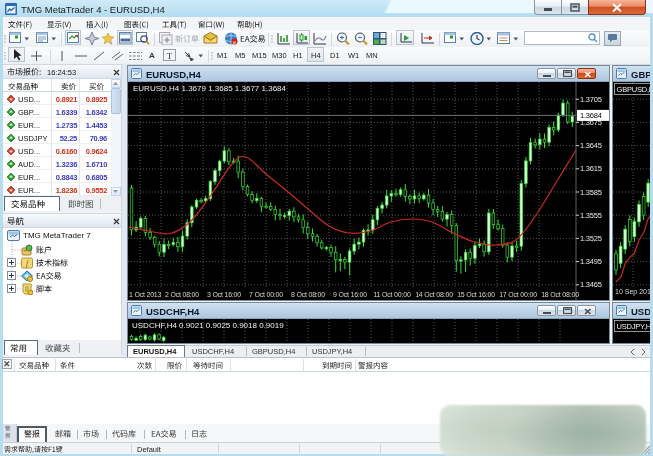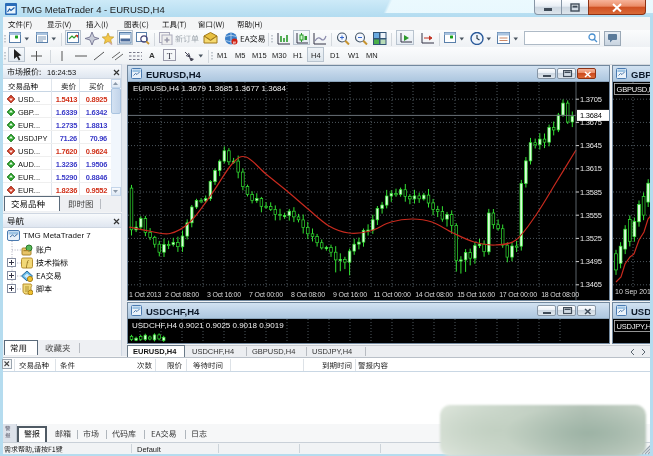--- a/index.html
+++ b/index.html
@@ -268,70 +268,70 @@
     <path transform="translate(0,7.3) scale(0.00750,-0.00750)" d="M531 120C664 60 801 -16 883 -77L931 -20C846 40 704 116 571 173ZM220 595C289 565 374 517 416 482L458 539C415 573 329 618 261 645ZM110 449C178 421 262 375 304 342L346 398C303 431 218 474 151 499ZM67 301V231H464C409 106 295 26 53 -19C67 -34 86 -63 92 -82C366 -27 487 74 543 231H937V301H563C585 397 590 510 594 642H518C515 506 511 393 487 301ZM849 776V774H111V703H825C802 650 773 597 748 559L809 528C850 586 895 676 931 758L876 780L863 776Z M1723 451V-78H1800V451ZM1440 450V313C1440 218 1429 65 1284 -36C1302 -48 1327 -71 1339 -88C1497 30 1515 197 1515 312V450ZM1597 842C1547 715 1435 565 1257 464C1274 451 1295 423 1304 406C1447 490 1549 602 1618 716C1697 596 1810 483 1918 419C1930 438 1953 465 1970 479C1853 541 1727 663 1655 784L1676 829ZM1268 839C1216 688 1130 538 1037 440C1051 423 1073 384 1081 366C1110 398 1139 435 1166 475V-80H1241V599C1279 669 1313 744 1340 818Z" fill="#111"></path>
   </svg>
 <div style="position:absolute;left:3px;top:91px;width:118px;height:1px;background:#c8d6e4"></div>
 <div style="position:absolute;left:51px;top:79px;width:1px;height:117px;background:#dfe5ec"></div>
 <div style="position:absolute;left:79px;top:79px;width:1px;height:117px;background:#dfe5ec"></div>
 <svg style="position:absolute;left:7px;top:95px;" width="8" height="8">
     <path d="M4 0 L8 4 L4 8 L0 4 Z" fill="#d04028" stroke="#902818" stroke-width="0.7"></path>
     <path d="M4 6 L6 3.5 H2 Z" fill="#ffeaea"></path>
   </svg>
 <div style="position:absolute;left:18px;top:94.5px;font:normal 7.5px &quot;Liberation Sans&quot;, sans-serif;color:#111;white-space:nowrap;">USD...</div>
-<div style="position:absolute;right:576px;top:94.5px;font:bold 7.5px &quot;Liberation Sans&quot;, sans-serif;color:#d03018;white-space:nowrap;letter-spacing:-0.3px">1.5413</div>
+<div style="position:absolute;right:576px;top:94.5px;font:bold 7.5px &quot;Liberation Sans&quot;, sans-serif;color:#d03018;white-space:nowrap;letter-spacing:-0.3px">0.8921</div>
 <div style="position:absolute;right:546px;top:94.5px;font:bold 7.5px &quot;Liberation Sans&quot;, sans-serif;color:#d03018;white-space:nowrap;letter-spacing:-0.3px">0.8925</div>
 <div style="position:absolute;left:3px;top:104px;width:118px;height:1px;background:#efefef"></div>
 <svg style="position:absolute;left:7px;top:108px;" width="8" height="8">
     <path d="M4 0 L8 4 L4 8 L0 4 Z" fill="#2aa02a" stroke="#1a701a" stroke-width="0.7"></path>
     <path d="M4 2 L6 4.5 H2 Z" fill="#eaffea"></path>
   </svg>
 <div style="position:absolute;left:18px;top:107.5px;font:normal 7.5px &quot;Liberation Sans&quot;, sans-serif;color:#111;white-space:nowrap;">GBP...</div>
 <div style="position:absolute;right:576px;top:107.5px;font:bold 7.5px &quot;Liberation Sans&quot;, sans-serif;color:#3a3ac8;white-space:nowrap;letter-spacing:-0.3px">1.6339</div>
 <div style="position:absolute;right:546px;top:107.5px;font:bold 7.5px &quot;Liberation Sans&quot;, sans-serif;color:#3a3ac8;white-space:nowrap;letter-spacing:-0.3px">1.6342</div>
 <div style="position:absolute;left:3px;top:117px;width:118px;height:1px;background:#efefef"></div>
 <svg style="position:absolute;left:7px;top:121px;" width="8" height="8">
     <path d="M4 0 L8 4 L4 8 L0 4 Z" fill="#2aa02a" stroke="#1a701a" stroke-width="0.7"></path>
     <path d="M4 2 L6 4.5 H2 Z" fill="#eaffea"></path>
   </svg>
 <div style="position:absolute;left:18px;top:120.5px;font:normal 7.5px &quot;Liberation Sans&quot;, sans-serif;color:#111;white-space:nowrap;">EUR...</div>
 <div style="position:absolute;right:576px;top:120.5px;font:bold 7.5px &quot;Liberation Sans&quot;, sans-serif;color:#3a3ac8;white-space:nowrap;letter-spacing:-0.3px">1.2735</div>
-<div style="position:absolute;right:546px;top:120.5px;font:bold 7.5px &quot;Liberation Sans&quot;, sans-serif;color:#3a3ac8;white-space:nowrap;letter-spacing:-0.3px">1.8813</div>
+<div style="position:absolute;right:546px;top:120.5px;font:bold 7.5px &quot;Liberation Sans&quot;, sans-serif;color:#3a3ac8;white-space:nowrap;letter-spacing:-0.3px">1.4453</div>
 <div style="position:absolute;left:3px;top:130px;width:118px;height:1px;background:#efefef"></div>
 <svg style="position:absolute;left:7px;top:134px;" width="8" height="8">
     <path d="M4 0 L8 4 L4 8 L0 4 Z" fill="#2aa02a" stroke="#1a701a" stroke-width="0.7"></path>
     <path d="M4 2 L6 4.5 H2 Z" fill="#eaffea"></path>
   </svg>
 <div style="position:absolute;left:18px;top:133.5px;font:normal 7.5px &quot;Liberation Sans&quot;, sans-serif;color:#111;white-space:nowrap;">USDJPY</div>
-<div style="position:absolute;right:576px;top:133.5px;font:bold 7.5px &quot;Liberation Sans&quot;, sans-serif;color:#3a3ac8;white-space:nowrap;letter-spacing:-0.3px">71.26</div>
+<div style="position:absolute;right:576px;top:133.5px;font:bold 7.5px &quot;Liberation Sans&quot;, sans-serif;color:#3a3ac8;white-space:nowrap;letter-spacing:-0.3px">52.25</div>
 <div style="position:absolute;right:546px;top:133.5px;font:bold 7.5px &quot;Liberation Sans&quot;, sans-serif;color:#3a3ac8;white-space:nowrap;letter-spacing:-0.3px">70.96</div>
 <div style="position:absolute;left:3px;top:143px;width:118px;height:1px;background:#efefef"></div>
 <svg style="position:absolute;left:7px;top:147px;" width="8" height="8">
     <path d="M4 0 L8 4 L4 8 L0 4 Z" fill="#d04028" stroke="#902818" stroke-width="0.7"></path>
     <path d="M4 6 L6 3.5 H2 Z" fill="#ffeaea"></path>
   </svg>
 <div style="position:absolute;left:18px;top:146.5px;font:normal 7.5px &quot;Liberation Sans&quot;, sans-serif;color:#111;white-space:nowrap;">USD...</div>
-<div style="position:absolute;right:576px;top:146.5px;font:bold 7.5px &quot;Liberation Sans&quot;, sans-serif;color:#d03018;white-space:nowrap;letter-spacing:-0.3px">1.7620</div>
+<div style="position:absolute;right:576px;top:146.5px;font:bold 7.5px &quot;Liberation Sans&quot;, sans-serif;color:#d03018;white-space:nowrap;letter-spacing:-0.3px">0.6160</div>
 <div style="position:absolute;right:546px;top:146.5px;font:bold 7.5px &quot;Liberation Sans&quot;, sans-serif;color:#d03018;white-space:nowrap;letter-spacing:-0.3px">0.9624</div>
 <div style="position:absolute;left:3px;top:156px;width:118px;height:1px;background:#efefef"></div>
 <svg style="position:absolute;left:7px;top:160px;" width="8" height="8">
     <path d="M4 0 L8 4 L4 8 L0 4 Z" fill="#2aa02a" stroke="#1a701a" stroke-width="0.7"></path>
     <path d="M4 2 L6 4.5 H2 Z" fill="#eaffea"></path>
   </svg>
 <div style="position:absolute;left:18px;top:159.5px;font:normal 7.5px &quot;Liberation Sans&quot;, sans-serif;color:#111;white-space:nowrap;">AUD...</div>
 <div style="position:absolute;right:576px;top:159.5px;font:bold 7.5px &quot;Liberation Sans&quot;, sans-serif;color:#3a3ac8;white-space:nowrap;letter-spacing:-0.3px">1.3236</div>
-<div style="position:absolute;right:546px;top:159.5px;font:bold 7.5px &quot;Liberation Sans&quot;, sans-serif;color:#3a3ac8;white-space:nowrap;letter-spacing:-0.3px">1.9506</div>
+<div style="position:absolute;right:546px;top:159.5px;font:bold 7.5px &quot;Liberation Sans&quot;, sans-serif;color:#3a3ac8;white-space:nowrap;letter-spacing:-0.3px">1.6710</div>
 <div style="position:absolute;left:3px;top:169px;width:118px;height:1px;background:#efefef"></div>
 <svg style="position:absolute;left:7px;top:173px;" width="8" height="8">
     <path d="M4 0 L8 4 L4 8 L0 4 Z" fill="#2aa02a" stroke="#1a701a" stroke-width="0.7"></path>
     <path d="M4 2 L6 4.5 H2 Z" fill="#eaffea"></path>
   </svg>
 <div style="position:absolute;left:18px;top:172.5px;font:normal 7.5px &quot;Liberation Sans&quot;, sans-serif;color:#111;white-space:nowrap;">EUR...</div>
-<div style="position:absolute;right:576px;top:172.5px;font:bold 7.5px &quot;Liberation Sans&quot;, sans-serif;color:#3a3ac8;white-space:nowrap;letter-spacing:-0.3px">1.5290</div>
-<div style="position:absolute;right:546px;top:172.5px;font:bold 7.5px &quot;Liberation Sans&quot;, sans-serif;color:#3a3ac8;white-space:nowrap;letter-spacing:-0.3px">0.8846</div>
+<div style="position:absolute;right:576px;top:172.5px;font:bold 7.5px &quot;Liberation Sans&quot;, sans-serif;color:#3a3ac8;white-space:nowrap;letter-spacing:-0.3px">0.8843</div>
+<div style="position:absolute;right:546px;top:172.5px;font:bold 7.5px &quot;Liberation Sans&quot;, sans-serif;color:#3a3ac8;white-space:nowrap;letter-spacing:-0.3px">0.6805</div>
 <div style="position:absolute;left:3px;top:182px;width:118px;height:1px;background:#efefef"></div>
 <svg style="position:absolute;left:7px;top:186px;" width="8" height="8">
     <path d="M4 0 L8 4 L4 8 L0 4 Z" fill="#d04028" stroke="#902818" stroke-width="0.7"></path>
     <path d="M4 6 L6 3.5 H2 Z" fill="#ffeaea"></path>
   </svg>
 <div style="position:absolute;left:18px;top:185.5px;font:normal 7.5px &quot;Liberation Sans&quot;, sans-serif;color:#111;white-space:nowrap;">EUR...</div>
 <div style="position:absolute;right:576px;top:185.5px;font:bold 7.5px &quot;Liberation Sans&quot;, sans-serif;color:#d03018;white-space:nowrap;letter-spacing:-0.3px">1.8236</div>
 <div style="position:absolute;right:546px;top:185.5px;font:bold 7.5px &quot;Liberation Sans&quot;, sans-serif;color:#d03018;white-space:nowrap;letter-spacing:-0.3px">0.9552</div>
 <div style="position:absolute;left:3px;top:195px;width:118px;height:1px;background:#efefef"></div>
 <div style="position:absolute;left:111px;top:79px;width:10px;height:117px;background:#f1f6fc"></div>

